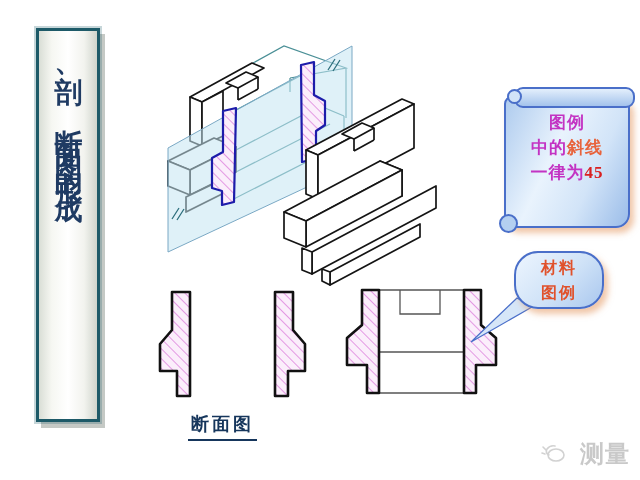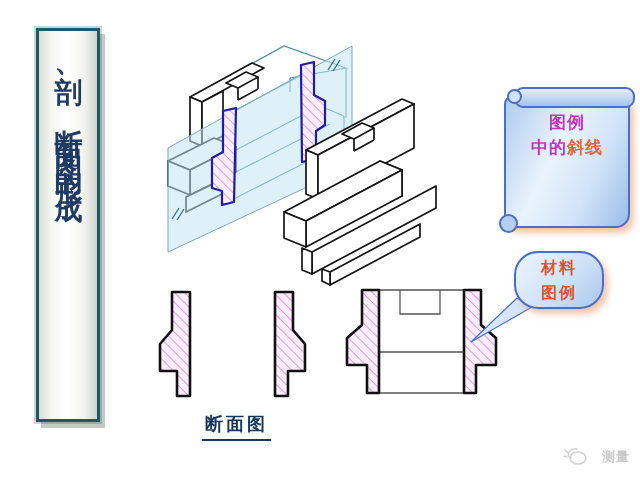--- a/index.html
+++ b/index.html
@@ -35,26 +35,26 @@
   .bubble{position:absolute;left:514px;top:251px;width:86px;height:52px;z-index:2;
     background:linear-gradient(135deg,#edf5fe 0%,#cfe2f7 55%,#a9c7ee 100%);
     border:2px solid #4a6fc9;border-radius:24px;
     box-shadow:4px 5px 6px rgba(228,152,96,.55);
     text-align:center;font-size:16px;font-weight:bold;line-height:25px;
     color:#e0512b;letter-spacing:2px;padding-top:2px;}
 
   
   .lab{position:absolute;top:412px;z-index:2;font-size:18px;font-weight:bold;color:#16365c;
     letter-spacing:3px;border-bottom:2px solid #16365c;padding:0 3px 3px;}
-  .lab.left{left:202px;} .lab.right{left:394px;}
+  .lab.left{left:188px;} .lab.right{left:394px;}
 
   
   .wm{position:absolute;right:10px;bottom:10px;z-index:2;display:flex;align-items:center;gap:5px;
     font-family:"Liberation Sans","DejaVu Sans",sans-serif;
-    font-size:13px;font-weight:bold;color:#c9c9c9;letter-spacing:1px;}
+    font-size:24px;font-weight:bold;color:#c9c9c9;letter-spacing:1px;}
 </style>
 </head>
 <body>
 
 <div id="stage">
 
   <svg id="lineart" width="640" height="480" viewBox="0 0 640 480">
     <defs>
       <pattern id="hatch" width="7" height="7" patternUnits="userSpaceOnUse" patternTransform="rotate(-45)">
         <rect width="7" height="7" fill="#fbeefb"></rect>
@@ -139,20 +139,21 @@
 
   <div class="titlebar">
     <div class="vtext">剖、断面图的形成</div>
   </div>
 
   <div class="scroll">
     <div class="curl"></div>
     <div class="txt">
       <div><span class="seg-m">图例</span></div>
       <div><span class="seg-m">中的</span><span class="seg-o">斜线</span></div>
+      <div><span class="seg-m">一律为</span><span class="seg-r">45</span></div>
     </div>
   </div>
 
   <div class="bubble">
     <div>材料</div>
     <div>图例</div>
   </div>
 
   <div class="lab left">断面图</div>
 

